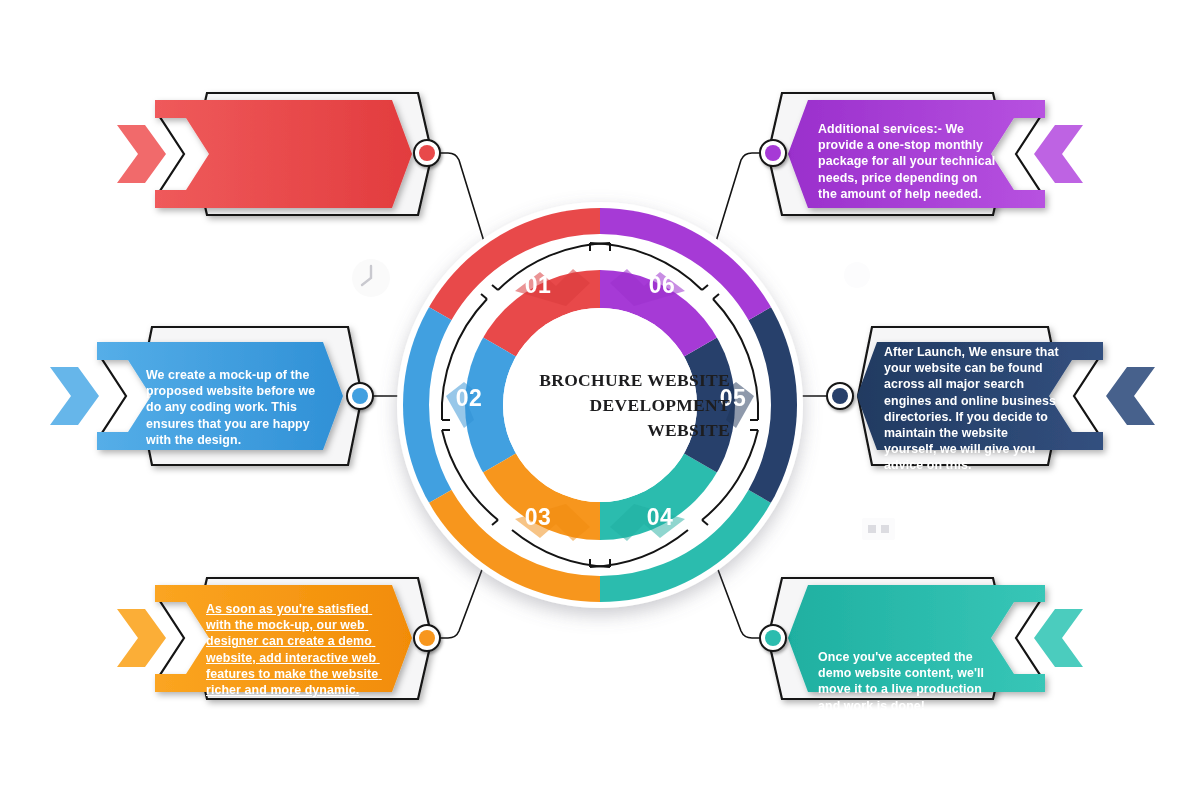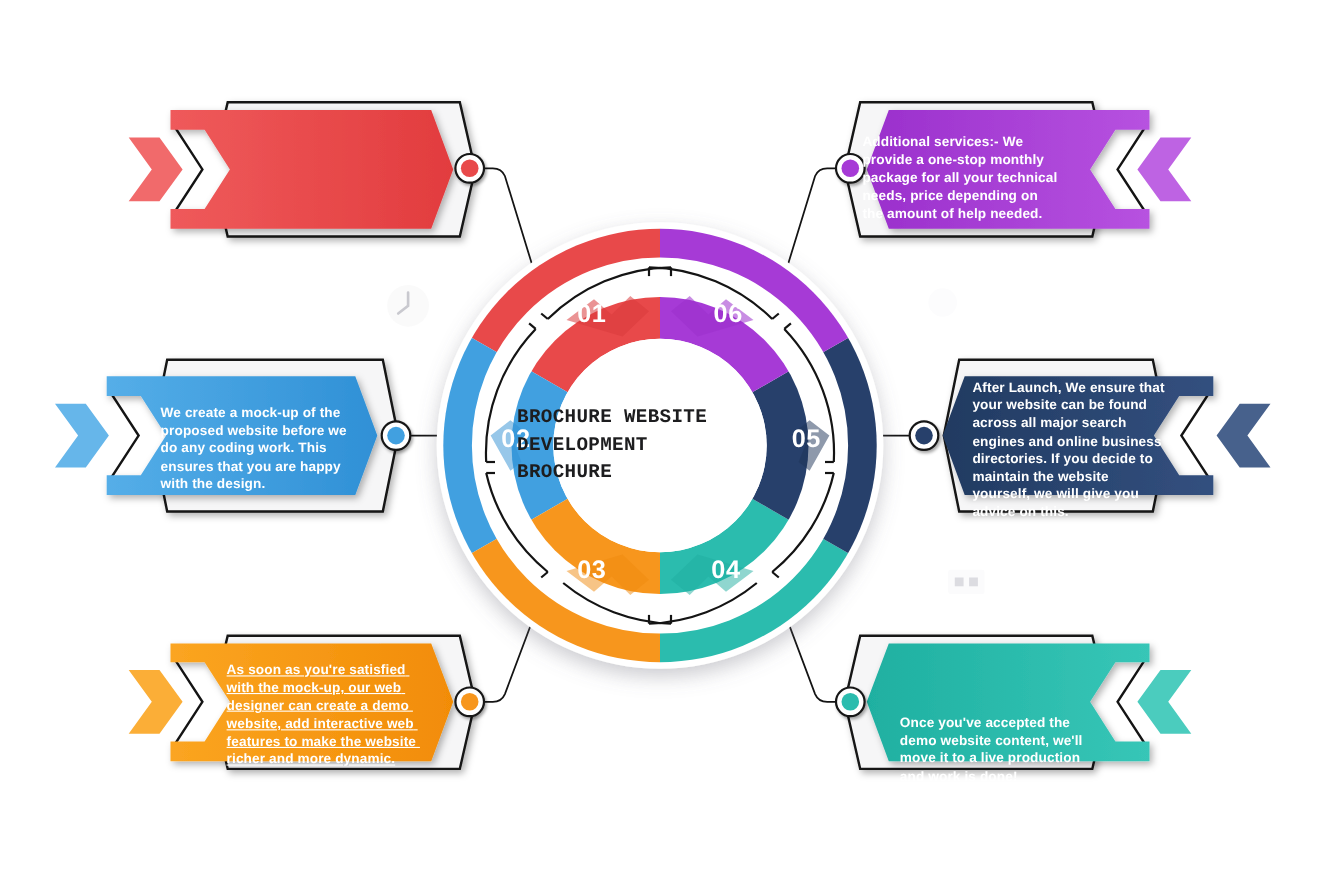--- a/index.html
+++ b/index.html
@@ -17,23 +17,23 @@
     line-height:16.2px;
     font-weight:700;
     letter-spacing:.1px;
     white-space:pre-wrap;
     pointer-events:none;
   }
   .center-title{
     position:absolute;
     left:470px; top:368px;
     width:260px;
-    text-align:left;
+    text-align:right;
     color:#1d1d1f;
-    font-family:Liberation Mono, monospace;
+    font-family:Liberation Serif, serif;
     font-weight:700;
     font-size:17.5px;
     line-height:25px;
     letter-spacing:.3px;
   }
   .seg-num{
     font-family:"Liberation Sans",sans-serif;
     font-weight:700;
     font-size:23px;
     fill:#ffffff;
@@ -281,29 +281,29 @@
         <circle cx="427" cy="638" r="8" fill="#f7961d"></circle>
       </g>
       <g>
         <circle cx="773" cy="638" r="13" fill="#ffffff" stroke="#141414" stroke-width="2" filter="url(#tinyshadow)"></circle>
         <circle cx="773" cy="638" r="8" fill="#2bbcae"></circle>
       </g>
     </g>
   </svg>
 
 
-  <div class="panel-text" style="left:784px; top:121px; width:180px;">Additional services:- We provide a one-stop monthly package for all your technical needs, price depending on the amount of help needed.</div>
+  <div class="panel-text" style="left:818px; top:121px; width:180px;">Additional services:- We provide a one-stop monthly package for all your technical needs, price depending on the amount of help needed.</div>
 
   <div class="panel-text" style="left:146px; top:367px; width:185px;">We create a mock-up of the proposed website before we do any coding work. This ensures that you are happy with the design.</div>
 
   <div class="panel-text" style="left:884px; top:344px; width:175px;">After Launch, We ensure that your website can be found across all major search engines and online business directories. If you decide to maintain the website yourself, we will give you advice on this.</div>
 
   <div class="panel-text" style="left:206px; top:601px; width:186px;text-decoration:underline;">As soon as you're satisfied with the mock-up, our web designer can create a demo website, add interactive web features to make the website richer and more dynamic.</div>
 
   <div class="panel-text" style="left:818px; top:649px; width:180px;">Once you've accepted the demo website content, we'll move it to a live production and work is done!</div>
 
   <div class="center-title">
     <div>BROCHURE WEBSITE</div>
     <div>DEVELOPMENT</div>
-    <div>BROCHURE</div>
+    <div>WEBSITE</div>
   </div>
 
 </div>
 
 </body></html>

